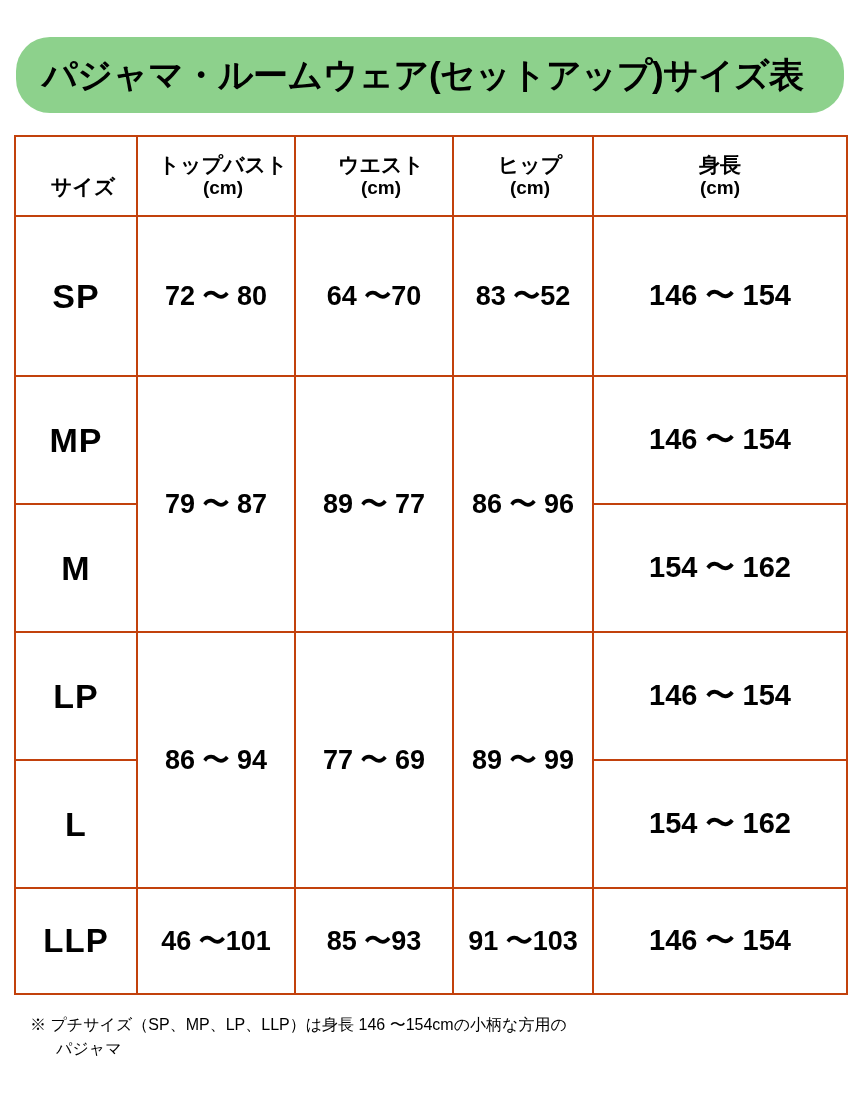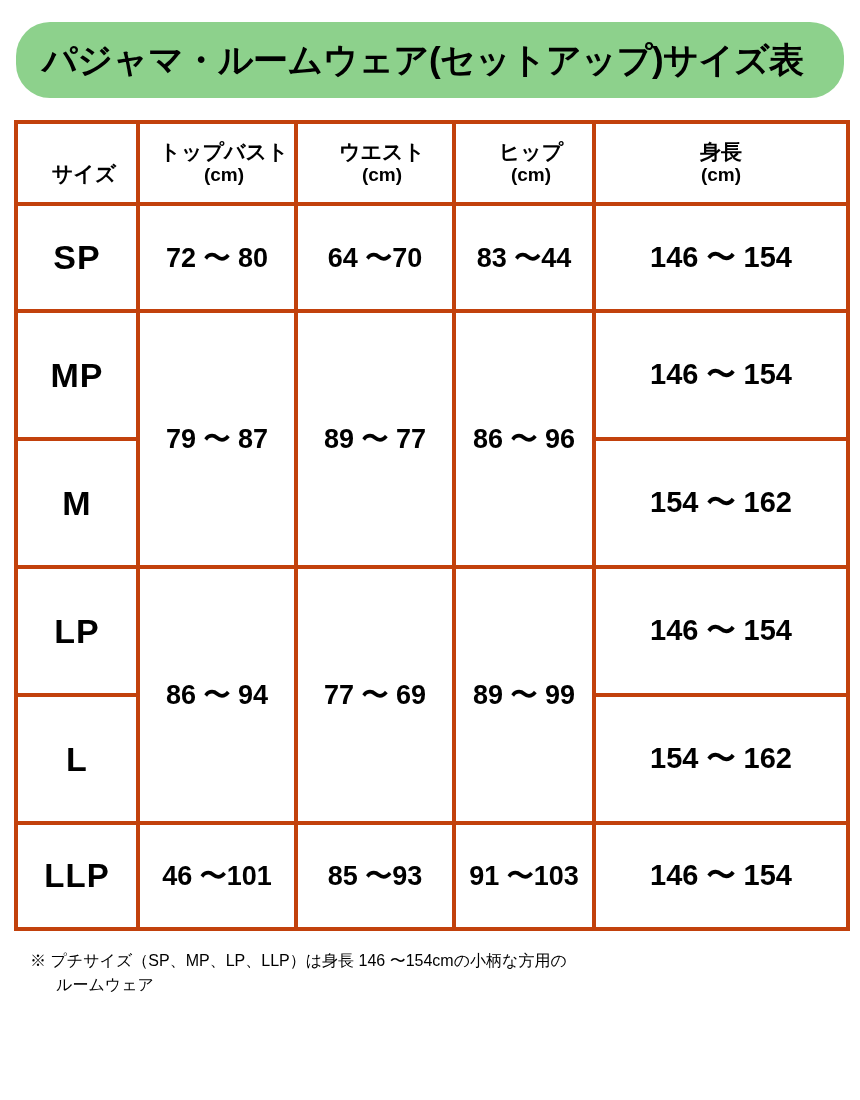--- a/index.html
+++ b/index.html
@@ -24,40 +24,40 @@
 
   
   .title-banner {
     background: #8dd18c;
     border-radius: 34px;
     height: 76px;
     display: flex;
     align-items: center;
     padding: 0 26px;
     box-sizing: border-box;
-    margin: 0 2px 22px 2px;
+    margin: 15px 2px 22px 2px;
   }
   .title-text {
     font-size: 35px;
     font-weight: bold;
     letter-spacing: -0.5px;
     color: #000;
     white-space: nowrap;
   }
 
   
   table.size-table {
     border-collapse: collapse;
     width: 832px;
     margin: 0 auto;
     table-layout: fixed;
   }
   table.size-table td,
   table.size-table th {
-    border: 4px solid #c2410c;
+    border: 2px solid #c2410c;
     text-align: center;
     vertical-align: middle;
     padding: 0;
     background: #ffffff;
   }
   
   col.c-size  { width: 122px; }
   col.c-bust  { width: 158px; }
   col.c-waist { width: 158px; }
   col.c-hip   { width: 140px; }
@@ -103,21 +103,21 @@
   
   .data-cell {
     font-size: 27px;
     font-weight: bold;
     white-space: nowrap;
   }
   .data-cell.big {
     font-size: 29px;
   }
 
-  .row-h-sp   { height: 107px; }
+  .row-h-sp   { height: 160px; }
   .row-h-mp   { height: 128px; }
   .row-h-m    { height: 128px; }
   .row-h-lp   { height: 128px; }
   .row-h-l    { height: 128px; }
   .row-h-llp  { height: 106px; padding-left: 11px; }
 
   
   .note {
     margin: 18px 6px 17px 16px;
     font-size: 16px;
@@ -168,21 +168,21 @@
           <span class="sub">(cm)</span>
         </th>
       </tr>
     </thead>
     <tbody>
 
       <tr class="row-h-sp">
         <td class="size-cell">SP</td>
         <td class="data-cell">72 〜 80</td>
         <td class="data-cell">64 〜70</td>
-        <td class="data-cell">83 〜44</td>
+        <td class="data-cell">83 〜52</td>
         <td class="data-cell big">146 〜 154</td>
       </tr>
 
       <tr class="row-h-mp">
         <td class="size-cell">MP</td>
         <td class="data-cell" rowspan="2">79 〜 87</td>
         <td class="data-cell" rowspan="2">89 〜 77</td>
         <td class="data-cell" rowspan="2">86 〜 96</td>
         <td class="data-cell big">146 〜 154</td>
       </tr>
@@ -210,16 +210,16 @@
         <td class="data-cell">46 〜101</td>
         <td class="data-cell">85 〜93</td>
         <td class="data-cell">91 〜103</td>
         <td class="data-cell big">146 〜 154</td>
       </tr>
     </tbody>
   </table>
 
   <div class="note">
     <span>※ プチサイズ（SP、MP、LP、LLP）は身長 146 〜154cmの小柄な方用の</span>
-    <span class="line2">ルームウェア</span>
+    <span class="line2">パジャマ</span>
   </div>
 
 </div>
 
 </body></html>

